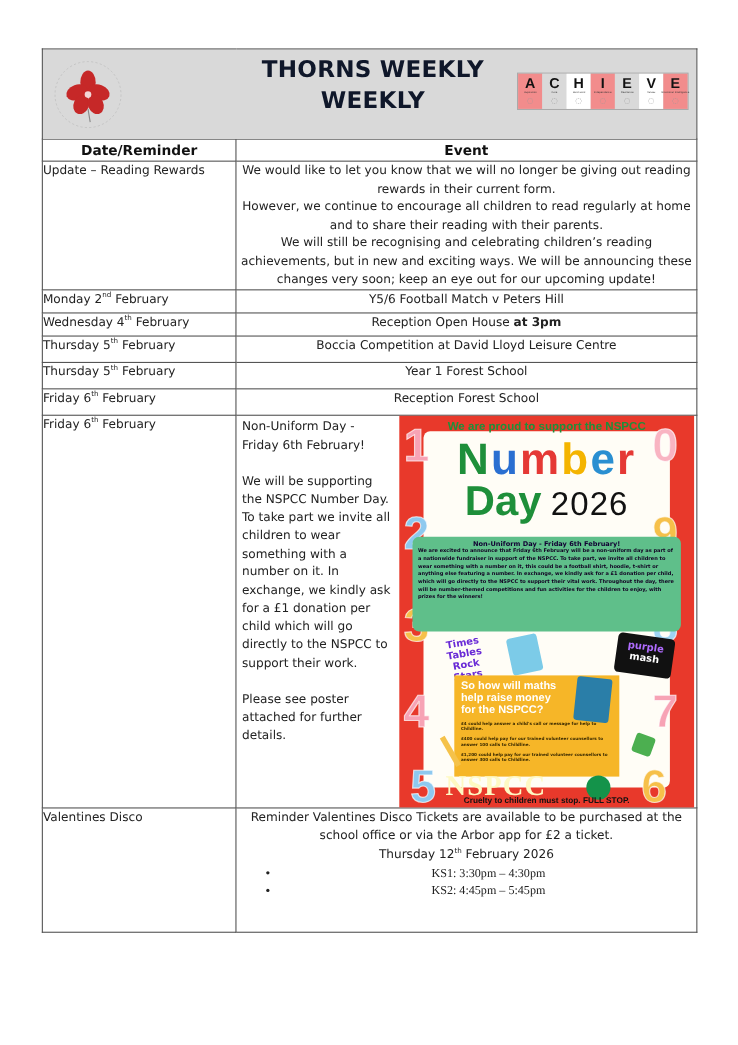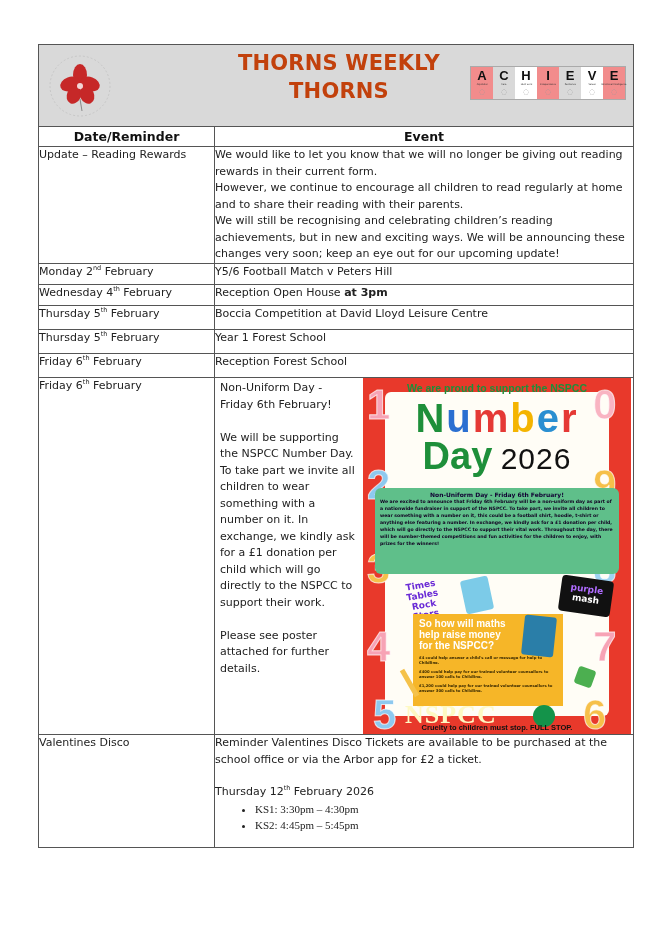--- a/index.html
+++ b/index.html
@@ -5,29 +5,29 @@
   html, body { margin: 0; padding: 0; background: #ffffff; }
   body { width: 671px; height: 950px; position: relative; overflow: hidden;
          font-family: "DejaVu Sans", sans-serif; color: #222; }
   .page { position: absolute; left: 38px; top: 44px; width: 595px; }
   table.roundup { border-collapse: collapse; width: 595px; table-layout: fixed; }
   table.roundup td, table.roundup th { border: 1px solid #555; vertical-align: top; padding: 0; }
   .banner { height: 81px; background: #d9d9d9; position: relative; border: 1px solid #888; }
   .logo { position: absolute; left: 6px; top: 6px; width: 70px; height: 70px; }
   .title { position: absolute; left: 150px; width: 300px; top: 4px; text-align: center;
            font-family: "DejaVu Sans", sans-serif; font-weight: bold; font-size: 21px; line-height: 28px;
-           color: #c2410c; letter-spacing: 0.2px; }
+           color: #0f172a; letter-spacing: 0.2px; }
   .achieve { position: absolute; left: 431px; top: 21px; display: flex; border: 1px solid #aaa; height: 32px; }
   .ach { width: 22px; height: 32px; display: flex; flex-direction: column; align-items: center; position: relative; }
   .ach .letter { font-family: "Liberation Sans", sans-serif; font-weight: bold; font-size: 13px; line-height: 15px; margin-top: 1px; color: #111; }
   .ach .word { font-size: 2.5px; line-height: 3px; color: #333; white-space: nowrap; transform: scale(0.9); }
   .ach .sym { font-size: 7px; color: #999; line-height: 9px; margin-top: 2px; }
   th.colhead { background: #fff; height: 19px; font-family: "DejaVu Sans", sans-serif; font-weight: bold; font-size: 12.5px; text-align: center; line-height: 19px; color: #111; }
   td.date { width: 175px; padding: 2px 5px; font-size: 11px; line-height: 16.5px; margin-left: 35px; }
-  td.event { padding: 2px 5px; font-size: 11px; line-height: 16.5px; }
+  td.event { padding: 2px 5px; font-size: 11px; line-height: 16.5px; text-align: center; }
   sup { font-size: 6.5px; vertical-align: 5px; line-height: 0; }
   .ev-p { margin: 0; }
   .ev-bold { font-weight: bold; }
   .row-short td { height: 20px; }
   .row-mid td { height: 23px; }
   .split { display: flex; }
   .split .text { width: 135px; padding: 2px 5px; font-size: 11px; line-height: 16.5px; }
   .poster { width: 268px; height: 356px; position: relative; background: #e8392b; overflow: hidden; margin-left: 3px; }
   .poster .inner { position: absolute; left: 22px; top: 14px; right: 22px; bottom: 18px; background: #fffdf6; border-radius: 6px; }
   .poster .support { position: absolute; top: 4px; left: 0; right: 0; text-align: center; color: #1e8f3a; font-weight: bold; font-size: 10.5px; font-family: "Liberation Sans", sans-serif; }
@@ -76,21 +76,21 @@
               <ellipse cx="45" cy="33" rx="10" ry="7" transform="rotate(20 45 33)"></ellipse>
               <ellipse cx="29" cy="44" rx="7" ry="9" transform="rotate(25 29 44)"></ellipse>
               <ellipse cx="42" cy="44" rx="7" ry="9" transform="rotate(-25 42 44)"></ellipse>
             </g>
             <circle cx="35" cy="35" r="3" fill="#f3d6d6"></circle>
             <path d="M35 48 L37 60" stroke="#888" stroke-width="1"></path>
           </svg>
         </div>
         <div class="title">
           <div>THORNS WEEKLY</div>
-          <div>THORNS</div>
+          <div>WEEKLY</div>
         </div>
         <div class="achieve" id="achieve">
               <div class="ach" style="background: rgb(242, 140, 140);">
                 <div class="letter">A</div>
                 <div class="word">Aspiration</div>
                 <div class="sym">◌</div>
               </div>
               <div class="ach" style="background: rgb(217, 217, 217);">
                 <div class="letter">C</div>
                 <div class="word">Care</div>
@@ -209,21 +209,21 @@
             <div class="cruelty">Cruelty to children must stop. FULL STOP.</div>
           </div>
         </div>
       </td>
     </tr>
 
     <tr>
       <td class="date">Valentines Disco</td>
       <td class="event" style="height:112px;border-radius:23px;">
         <p class="ev-p">Reminder Valentines Disco Tickets are available to be purchased at the school office or via the Arbor app for £2 a ticket.</p>
-        <p class="ev-p" style="margin-top:16px"><span>Thursday 12</span><sup>th</sup><span> February 2026</span></p>
+        <p class="ev-p" style="margin-top:1px"><span>Thursday 12</span><sup>th</sup><span> February 2026</span></p>
         <ul class="times">
           <li>KS1: 3:30pm – 4:30pm</li>
           <li>KS2: 4:45pm – 5:45pm</li>
         </ul>
       </td>
     </tr>
   </tbody>
     </table>
 </div>
 

